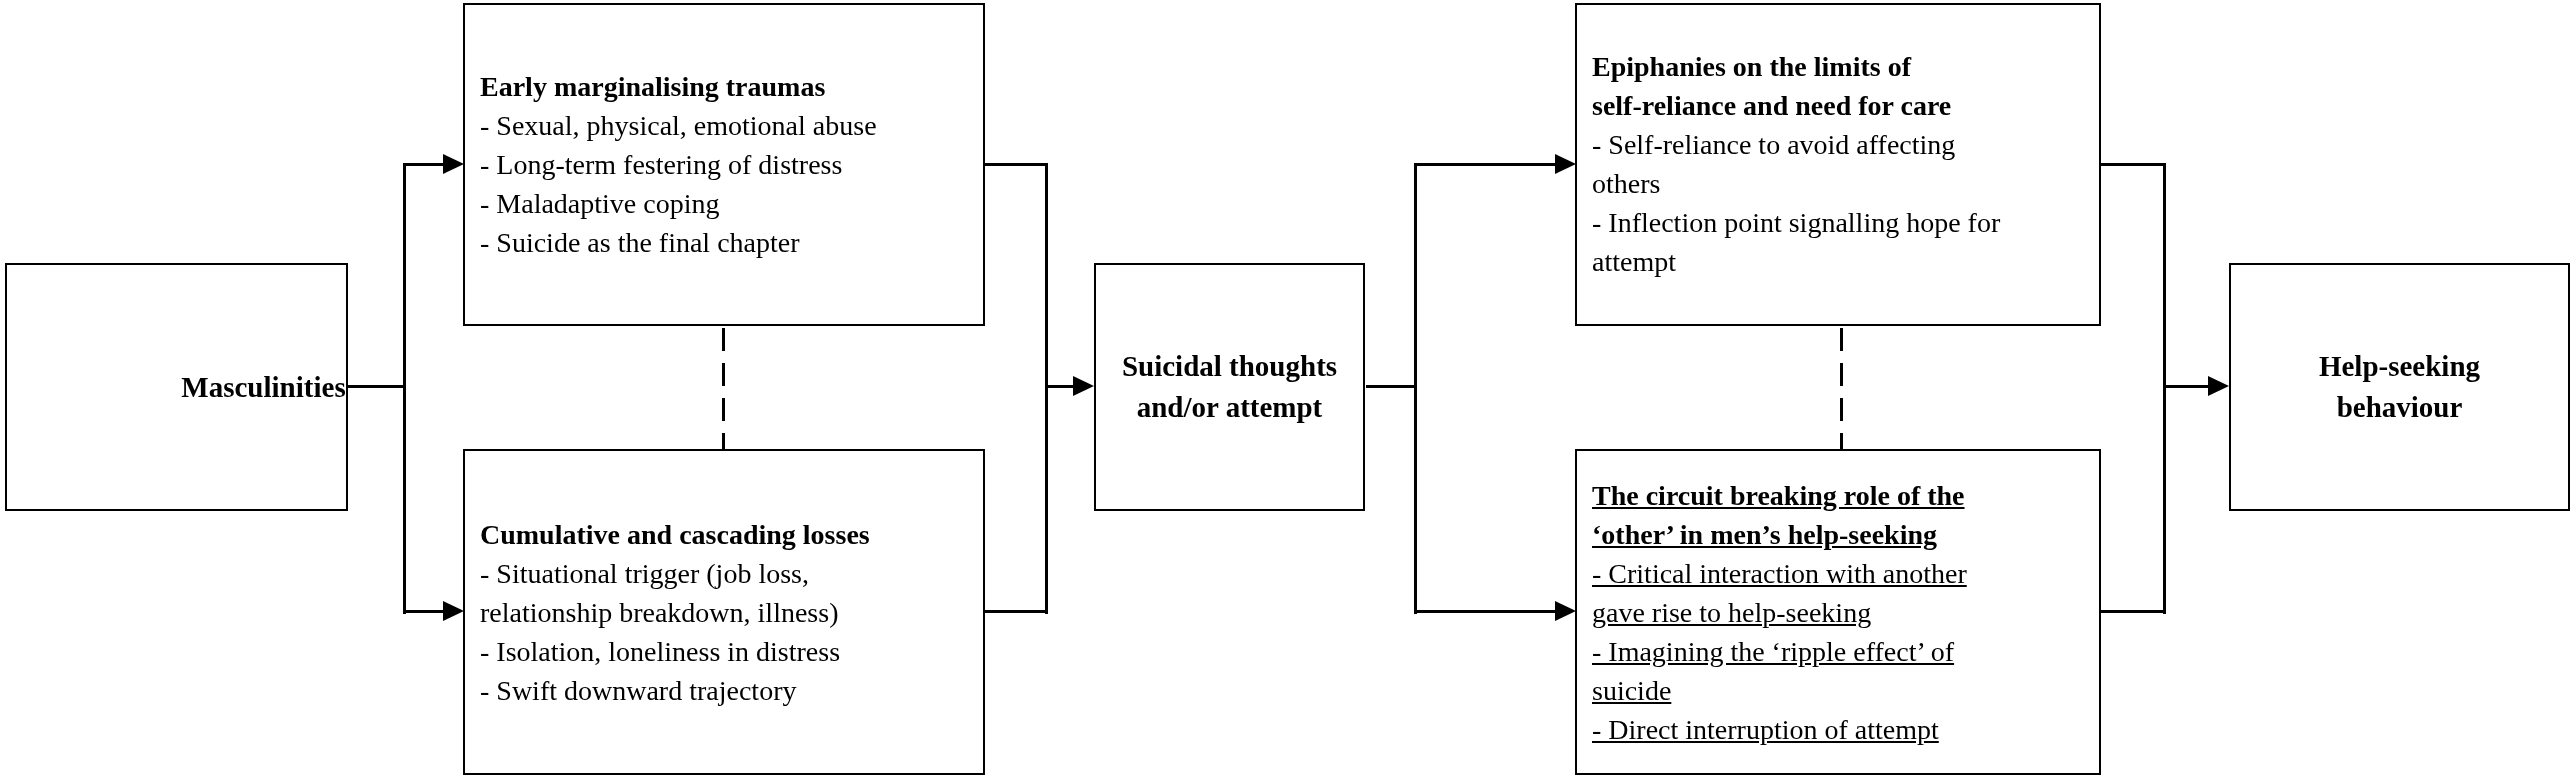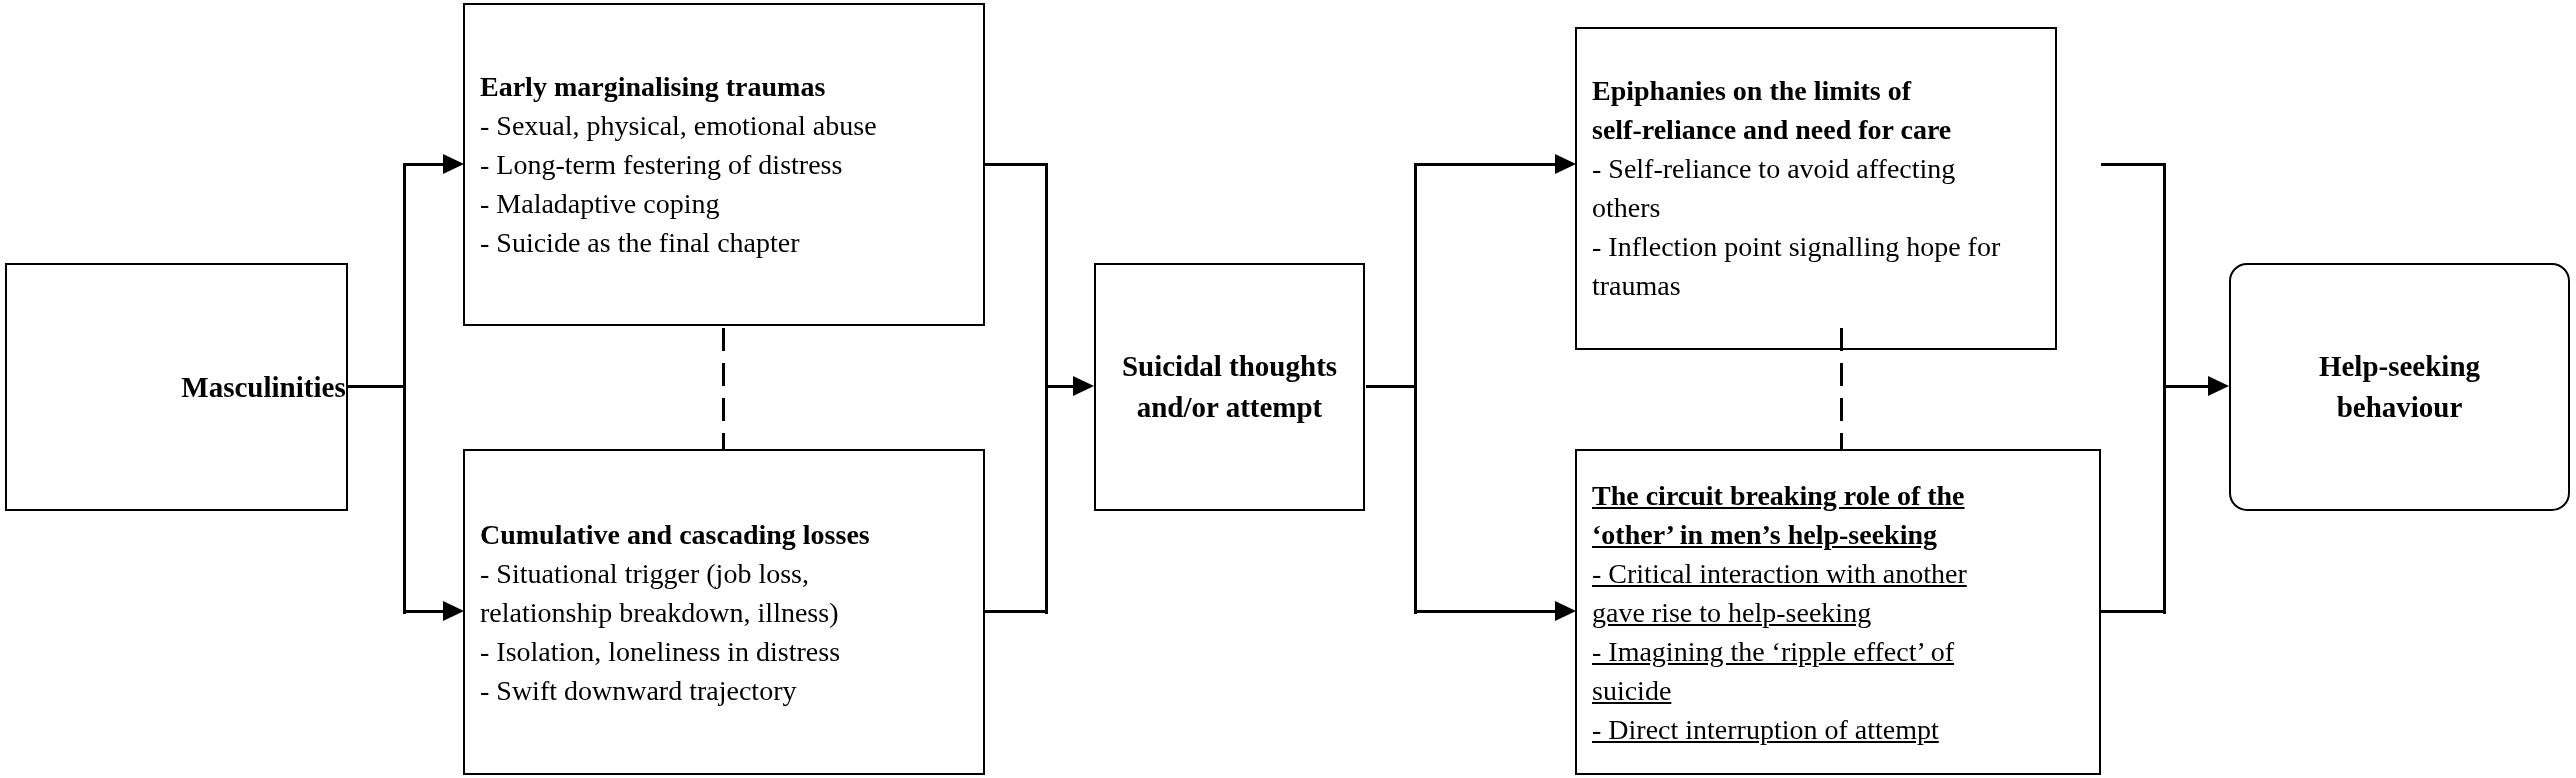--- a/index.html
+++ b/index.html
@@ -61,40 +61,40 @@
     <div class="line">relationship breakdown, illness)</div>
     <div class="line">- Isolation, loneliness in distress</div>
     <div class="line">- Swift downward trajectory</div>
   </div>
 
   <div class="box center" style="left:1094px;top:263px;width:271px;height:248px;">
     <div class="line">Suicidal thoughts</div>
     <div class="line">and/or attempt</div>
   </div>
 
-  <div class="box detail" style="left:1575px;top:2.8px;width:482px;height:323px;margin-top:24px;">
+  <div class="box detail" style="left:1575px;top:2.8px;width:526px;height:323px;">
     <div class="line title">Epiphanies on the limits of</div>
     <div class="line title">self-reliance and need for care</div>
     <div class="line">- Self-reliance to avoid affecting</div>
     <div class="line">others</div>
     <div class="line">- Inflection point signalling hope for</div>
-    <div class="line">traumas</div>
+    <div class="line">attempt</div>
   </div>
 
   <div class="box detail" style="left:1575px;top:449px;width:526px;height:326px;text-decoration:underline;">
     <div class="line title">The circuit breaking role of the</div>
     <div class="line title">‘other’ in men’s help-seeking</div>
     <div class="line">- Critical interaction with another</div>
     <div class="line">gave rise to help-seeking</div>
     <div class="line">- Imagining the ‘ripple effect’ of</div>
     <div class="line">suicide</div>
     <div class="line">- Direct interruption of attempt</div>
   </div>
 
-  <div class="box center" style="left:2229px;top:263px;width:341px;height:248px;border-radius:18px;">
+  <div class="box center" style="left:2229px;top:263px;width:341px;height:248px;">
     <div class="line">Help-seeking</div>
     <div class="line">behaviour</div>
   </div>
 
   <div class="h" style="left:348px;top:385px;width:56px;"></div>
   <div class="v" style="left:403px;top:163px;height:451px;"></div>
   <div class="h" style="left:403px;top:163px;width:40px;"></div>
   <div class="ah" style="left:443px;top:154px;"></div>
   <div class="h" style="left:403px;top:610px;width:40px;"></div>
   <div class="ah" style="left:443px;top:601px;"></div>

